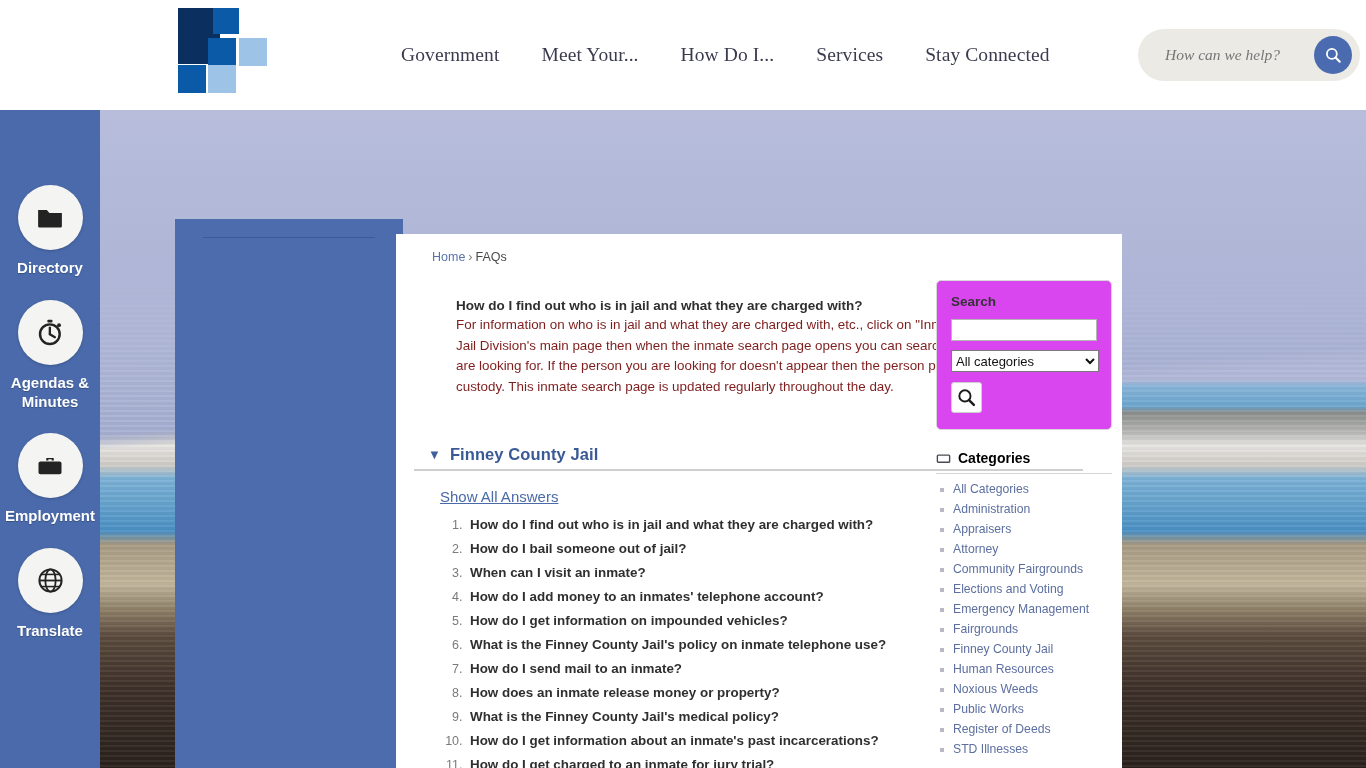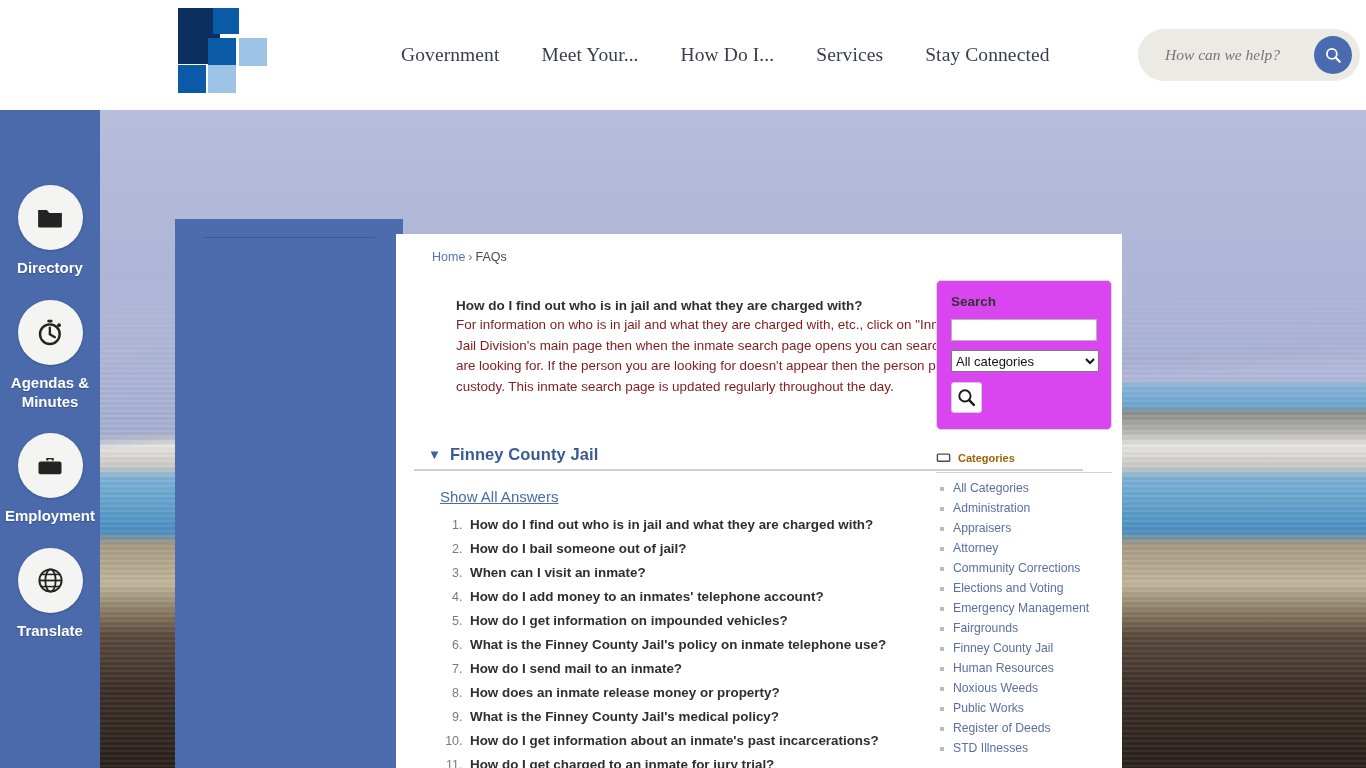--- a/index.html
+++ b/index.html
@@ -271,21 +271,21 @@
     cursor: pointer;
   }
 
   #categories-head {
     margin-top: 20px;
     display: flex; align-items: center; gap: 7px;
     border-bottom: 1px solid #d5d5d5;
     padding-bottom: 7px;
   }
   #categories-title {
-    font-size: 11px; font-weight: bold; color: #a16207;
+    font-size: 14px; font-weight: bold; color: #000000;
   }
   #cat-list { list-style: none; margin: 8px 0 0 0; padding: 0; }
   #cat-list li {
     position: relative;
     padding-left: 17px;
     margin-bottom: 5px;
     font-size: 12.2px;
     line-height: 15px;
     color: #5c6fa0;
     cursor: pointer;
@@ -440,21 +440,21 @@
           <rect x="2.2" y="6.5" width="19.6" height="11.5" rx="1.4" fill="none" stroke="#4a4a55" stroke-width="2.2"></rect>
         </svg>
         <span id="categories-title">Categories</span>
       </div>
 
       <ul id="cat-list">
         <li>All Categories</li>
         <li>Administration</li>
         <li>Appraisers</li>
         <li>Attorney</li>
-        <li>Community Corrections</li>
+        <li>Community Fairgrounds</li>
         <li>Elections and Voting</li>
         <li>Emergency Management</li>
         <li>Fairgrounds</li>
         <li>Finney County Jail</li>
         <li>Human Resources</li>
         <li>Noxious Weeds</li>
         <li>Public Works</li>
         <li>Register of Deeds</li>
         <li>STD Illnesses</li>
       </ul>

